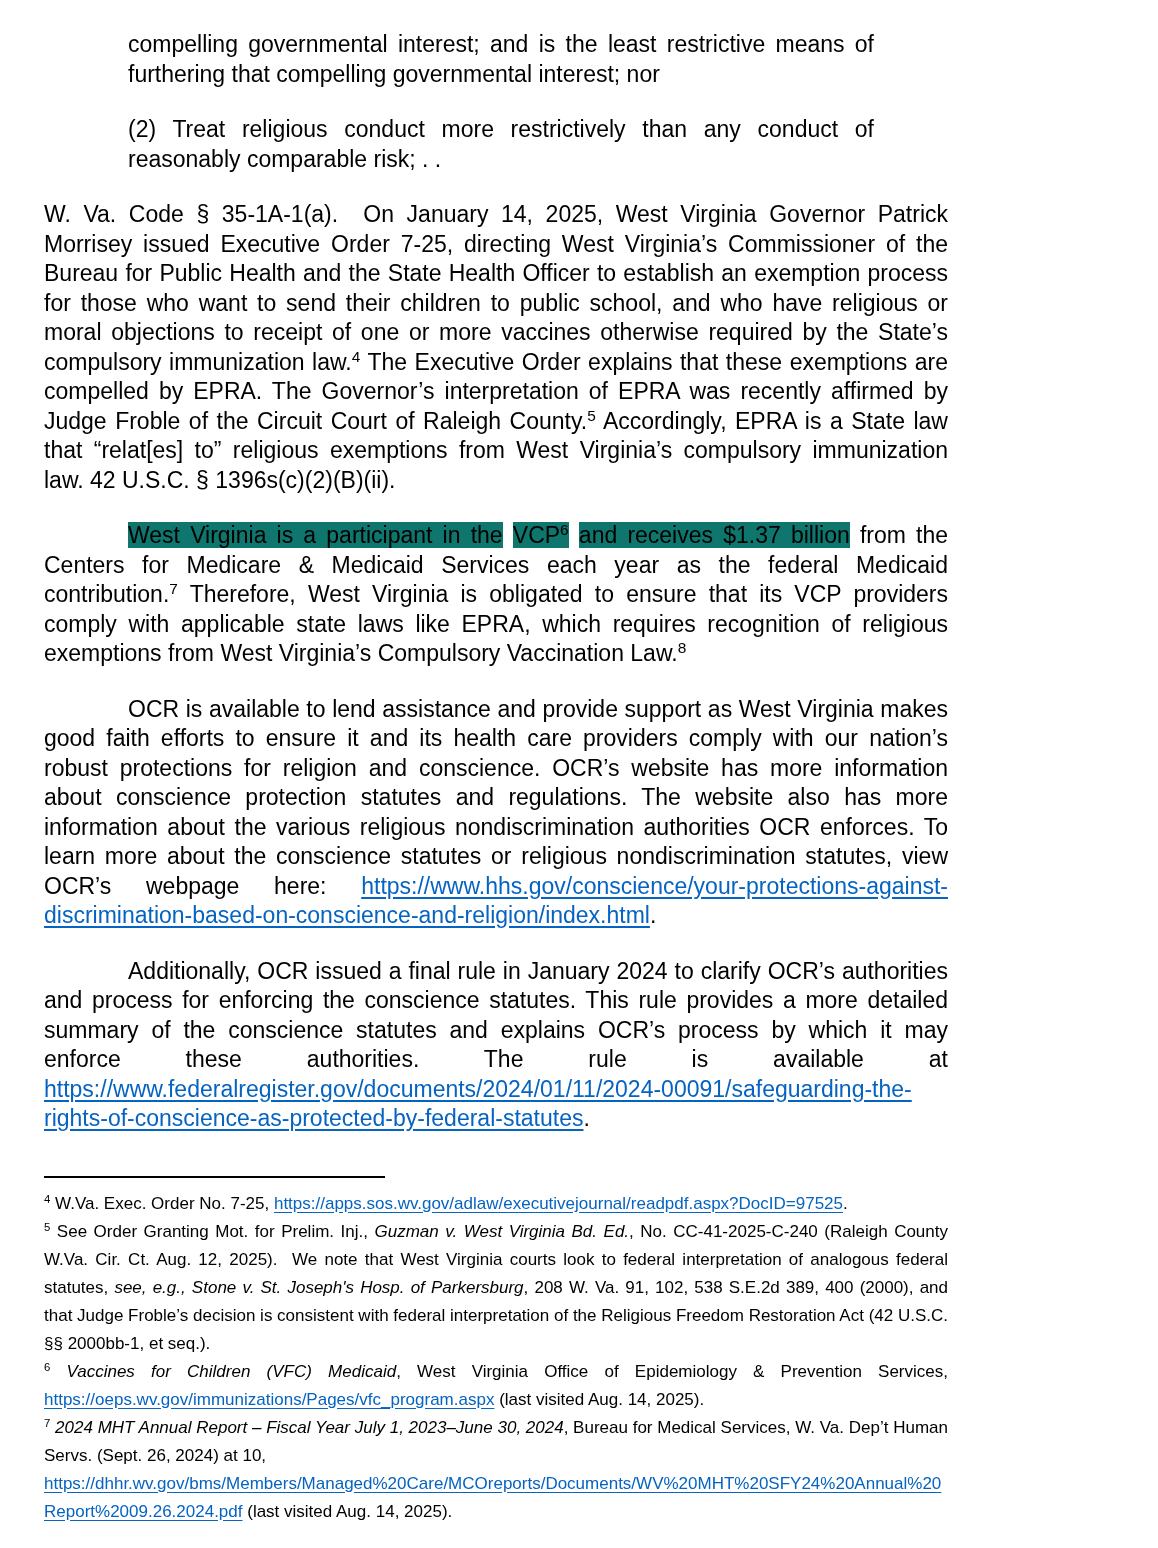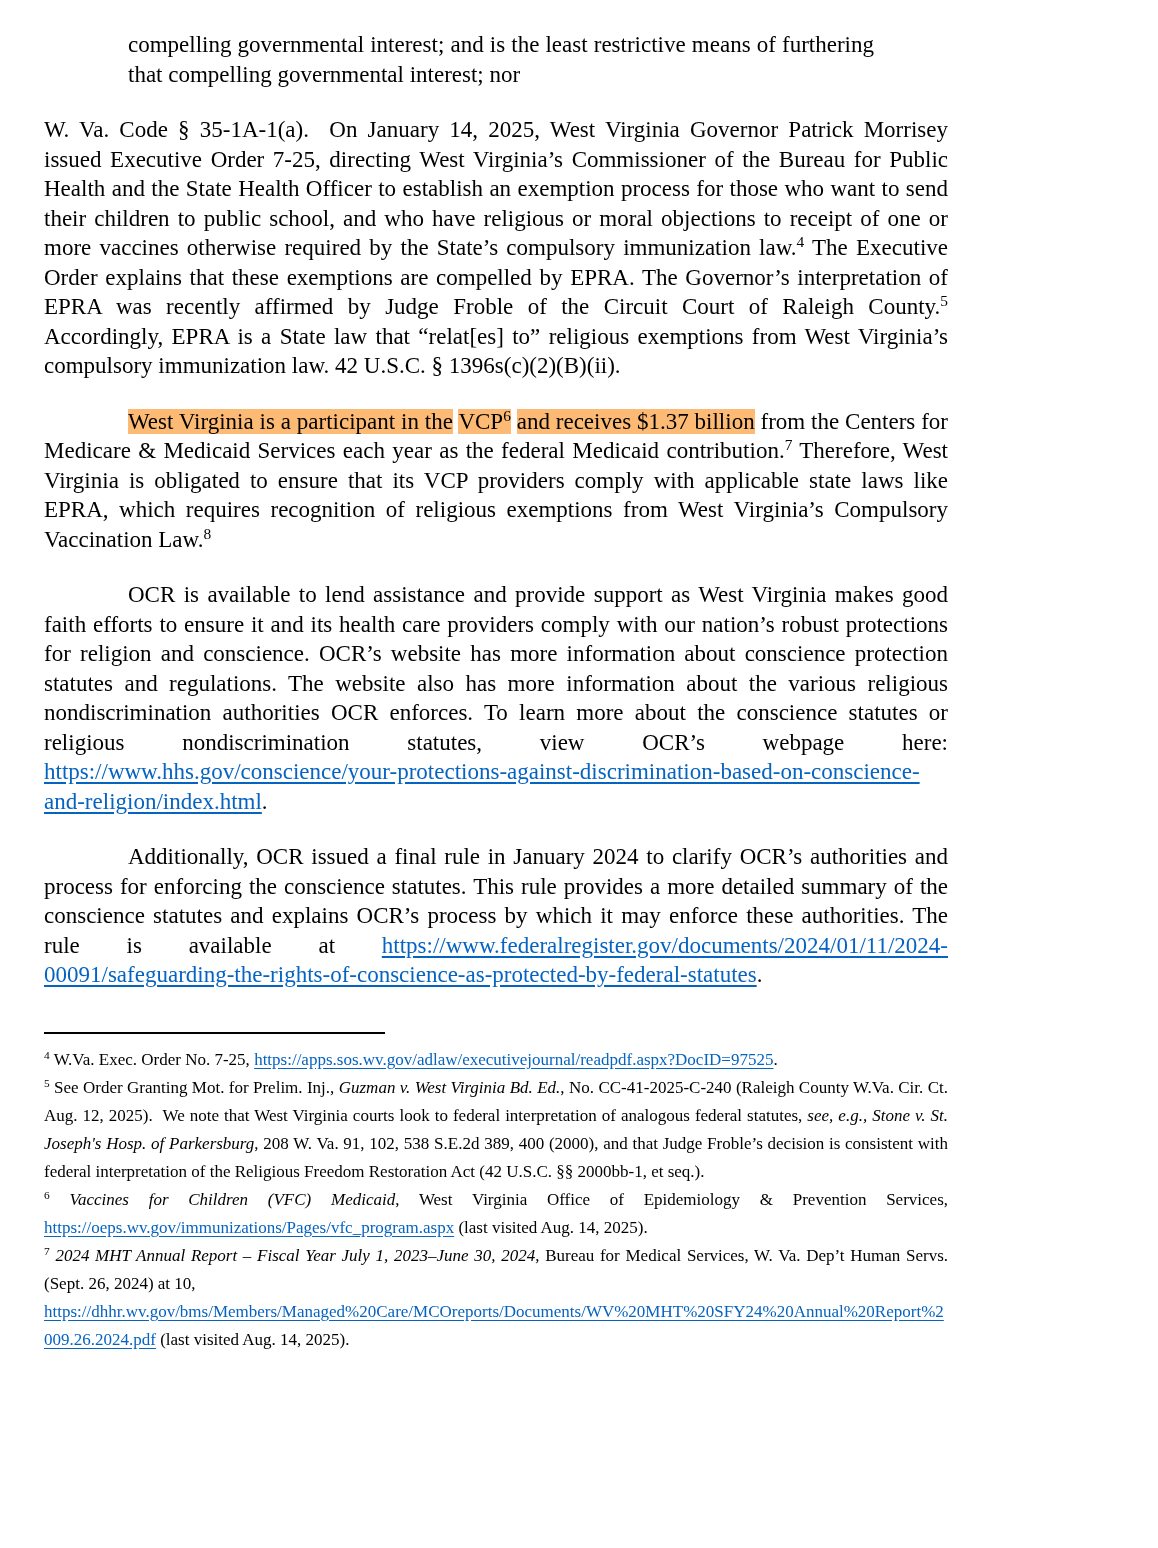--- a/index.html
+++ b/index.html
@@ -1,40 +1,41 @@
 <!DOCTYPE html>
 <html><head>
 <meta charset="utf-8">
 <title>Document</title>
 <style>
   html,body{margin:0;padding:0;background:#ffffff;}
   .page{
     width:984px;height:1548px;box-sizing:border-box;overflow:hidden;
     background:#ffffff;color:#000000;
-    font-family:Liberation Serif, serif;
+    font-family:Liberation Sans, sans-serif;
     font-size:23px;line-height:29.5px;
     padding:30px 36px 0 44px;
   }
   .para{margin:0 0 26px 0;text-align:justify;overflow-wrap:break-word;}
   .quote{margin-left:84px;margin-right:74px;}
   .indent{text-indent:84px;}
   .tagline{text-indent:84px;margin-bottom:0;text-align-last:justify;}
-  .hl{background:#fdba74;}
+  .hl{background:#0f766e;}
   .it{font-style:italic;}
   a.link{color:#0563C1;text-decoration:underline;text-underline-offset:3px;cursor:pointer;}
   sup{font-size:0.67em;line-height:0;vertical-align:baseline;position:relative;top:-0.5em;}
   .fn-sep{width:341px;border-top:2px solid #000;margin:42px 0 12px 0;}
   .footnotes .para{font-size:17px;line-height:28px;margin:0;}
 </style>
 </head>
 <body>
 
 <div class="page">
   <div class="content">
       <p class="para quote"><span>compelling governmental interest; and is the least restrictive means of furthering that compelling governmental interest; nor</span></p>
+      <p class="para quote"><span>(2) Treat religious conduct more restrictively than any conduct of reasonably comparable risk; . .</span></p>
       <p class="para body"><span>W. Va. Code § 35-1A-1(a).&nbsp; On January 14, 2025, West Virginia Governor Patrick Morrisey issued Executive Order 7-25, directing West Virginia’s Commissioner of the Bureau for Public Health and the State Health Officer to establish an exemption process for those who want to send their children to public school, and who have religious or moral objections to receipt of one or more vaccines otherwise required by the State’s compulsory immunization law.</span><span><sup>4</sup></span><span> The Executive Order explains that these exemptions are compelled by EPRA. The Governor’s interpretation of EPRA was recently affirmed by Judge Froble of the Circuit Court of Raleigh County.</span><span><sup>5</sup></span><span> Accordingly, EPRA is a State law that “relat[es] to” religious exemptions from West Virginia’s compulsory immunization law. 42 U.S.C. § 1396s(c)(2)(B)(ii).</span></p>
       <p class="para indent"><span class="hl">West Virginia is a participant in the</span><span> </span><span class="hl">VCP</span><span class="hl"><sup>6</sup></span><span> </span><span class="hl">and receives $1.37 billion</span><span> from the Centers for Medicare &amp; Medicaid Services each year as the federal Medicaid contribution.</span><span><sup>7</sup></span><span> Therefore, West Virginia is obligated to ensure that its VCP providers comply with applicable state laws like EPRA, which requires recognition of religious exemptions from West Virginia’s Compulsory Vaccination Law.</span><span><sup>8</sup></span></p>
       <p class="para indent"><span>OCR is available to lend assistance and provide support as West Virginia makes good faith efforts to ensure it and its health care providers comply with our nation’s robust protections for religion and conscience. OCR’s website has more information about conscience protection statutes and regulations. The website also has more information about the various religious nondiscrimination authorities OCR enforces. To learn more about the conscience statutes or religious nondiscrimination statutes, view OCR’s webpage here: </span><a href="#" class="link">https://www.hhs.gov/conscience/your-protections-against-discrimination-based-on-conscience-and-religion/index.html</a><span>.</span></p>
       <p class="para indent"><span>Additionally, OCR issued a final rule in January 2024 to clarify OCR’s authorities and process for enforcing the conscience statutes. This rule provides a more detailed summary of the conscience statutes and explains OCR’s process by which it may enforce these authorities. The rule is available at </span><a href="#" class="link">https://www.federalregister.gov/documents/2024/01/11/2024-00091/safeguarding-the-rights-of-conscience-as-protected-by-federal-statutes</a><span>.</span></p>
     </div>
   <div class="fn-sep"></div>
   <div class="footnotes">
       <p class="para"><span><sup>4</sup></span><span> W.Va. Exec. Order No. 7-25, </span><a href="#" class="link">https://apps.sos.wv.gov/adlaw/executivejournal/readpdf.aspx?DocID=97525</a><span>.</span></p>
       <p class="para"><span><sup>5</sup></span><span> See Order Granting Mot. for Prelim. Inj., </span><span class="it">Guzman v. West Virginia Bd. Ed.</span><span>, No. CC-41-2025-C-240 (Raleigh County W.Va. Cir. Ct. Aug. 12, 2025).&nbsp; We note that West Virginia courts look to federal interpretation of analogous federal statutes, </span><span class="it">see, e.g., Stone v. St. Joseph's Hosp. of Parkersburg</span><span>, 208 W. Va. 91, 102, 538 S.E.2d 389, 400 (2000), and that Judge Froble’s decision is consistent with federal interpretation of the Religious Freedom Restoration Act (42 U.S.C. §§ 2000bb-1, et seq.).</span></p>
       <p class="para"><span><sup>6</sup></span><span> </span><span class="it">Vaccines for Children (VFC) Medicaid</span><span>, West Virginia Office of Epidemiology &amp; Prevention Services, </span><a href="#" class="link">https://oeps.wv.gov/immunizations/Pages/vfc_program.aspx</a><span> (last visited Aug. 14, 2025).</span></p>

